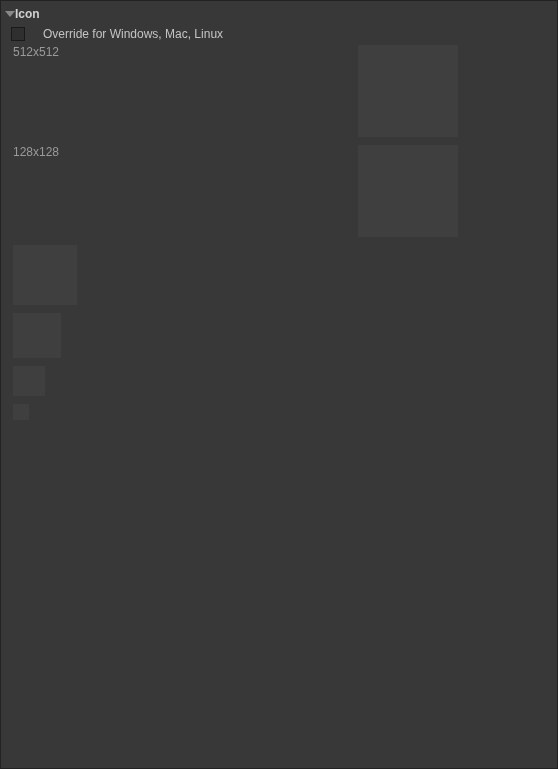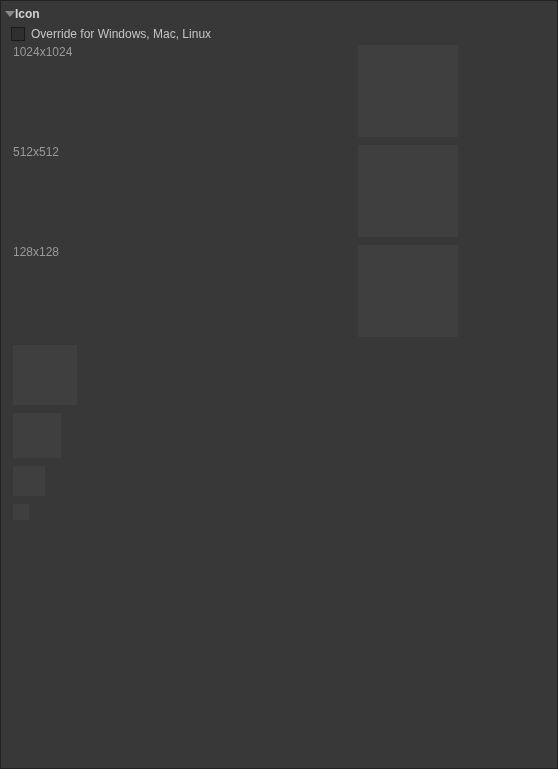--- a/index.html
+++ b/index.html
@@ -37,21 +37,21 @@
       border-top: 6px solid #888;
       display: inline-block;
     }
     .section-title {
       font-weight: bold;
       color: #d0d0d0;
     }
     .checkbox-row {
       display: flex;
       align-items: center;
-      gap: 6px;
+      gap: 18px;
       padding: 2px 8px 4px 8px;
     }
     .checkbox {
       width: 14px;
       height: 14px;
       background: #2f2f2f;
       border: 1px solid #1a1a1a;
     }
     .checkbox-label {
       color: #c4c4c4;
@@ -84,24 +84,20 @@
     <span class="section-title">Icon</span>
   </div>
 
   <div class="checkbox-row">
     <div class="checkbox"></div>
     <span class="checkbox-label">Override for Windows, Mac, Linux</span>
   </div>
 
   <div class="icon-rows">
     <div class="icon-row">
-      <span class="icon-label">1024x1024</span>
-      <div class="icon-preview" style="width: 100px; height: 92px;"></div>
-    </div>
-    <div class="icon-row">
       <span class="icon-label">512x512</span>
       <div class="icon-preview" style="width: 100px; height: 92px;"></div>
     </div>
     <div class="icon-row">
       <span class="icon-label">128x128</span>
       <div class="icon-preview" style="width: 100px; height: 92px;"></div>
     </div>
     <div class="icon-row">
       <div class="icon-preview" style="width: 64px; height: 60px;"></div>
     </div>

